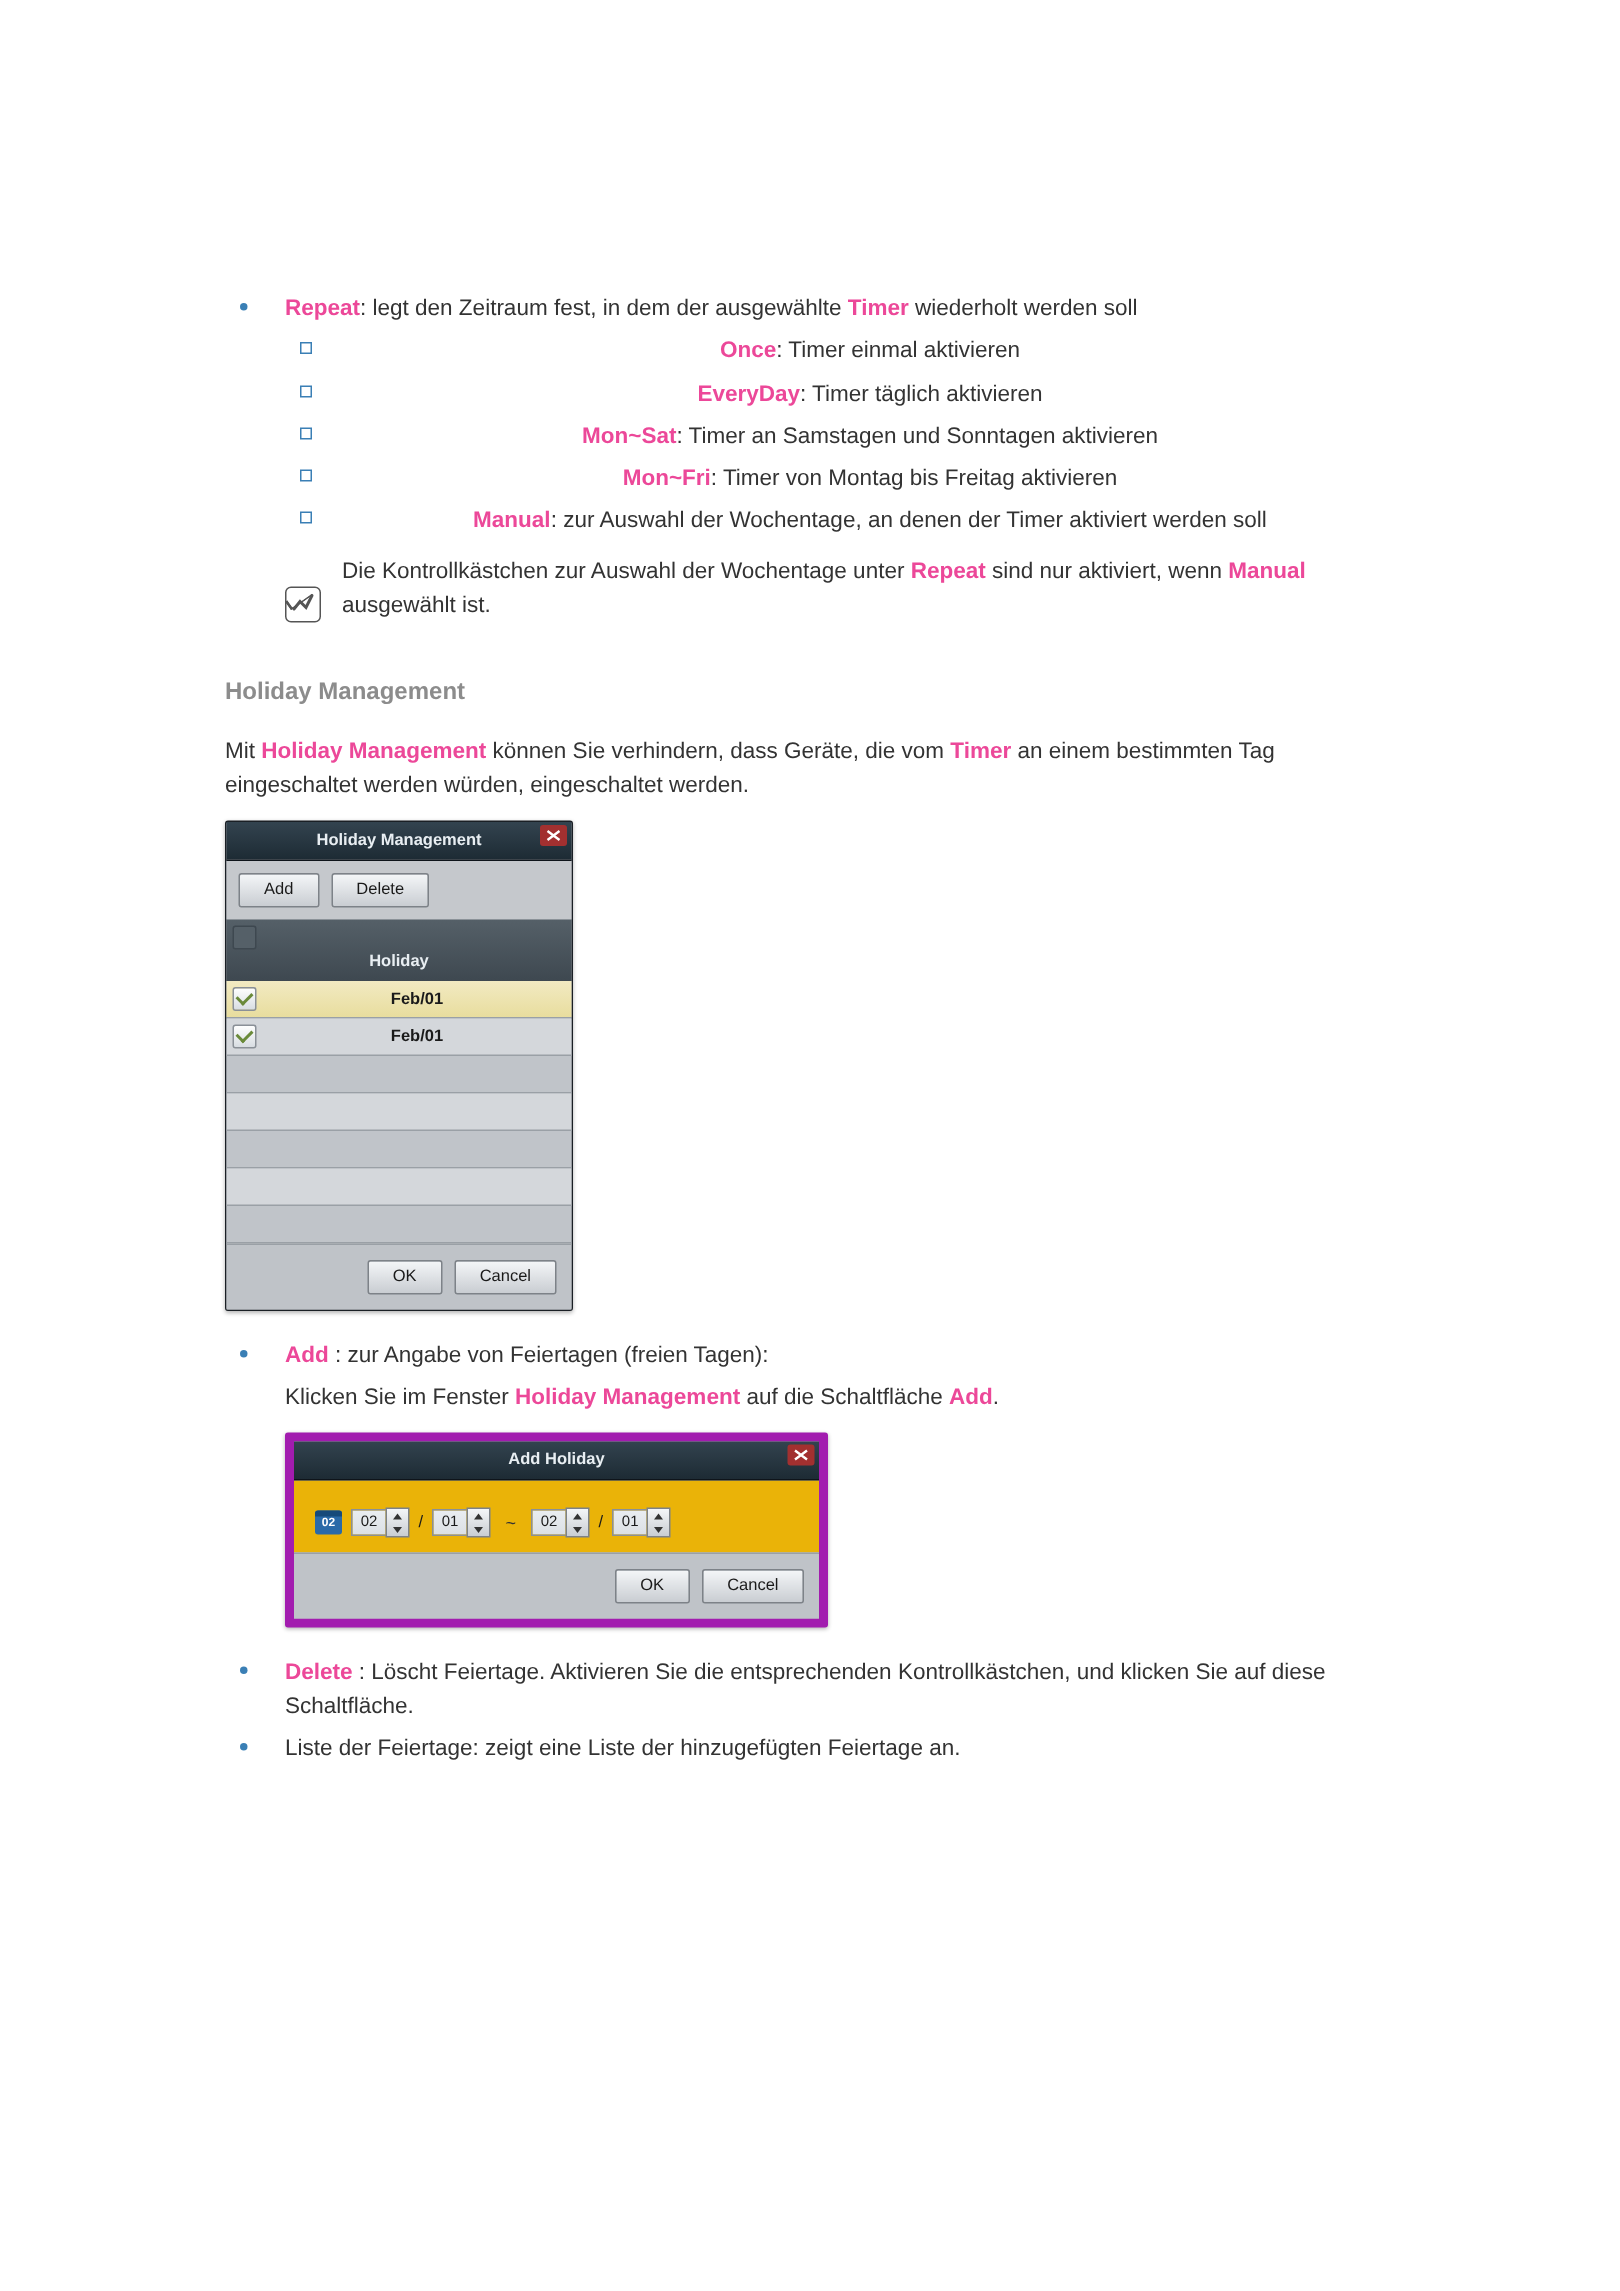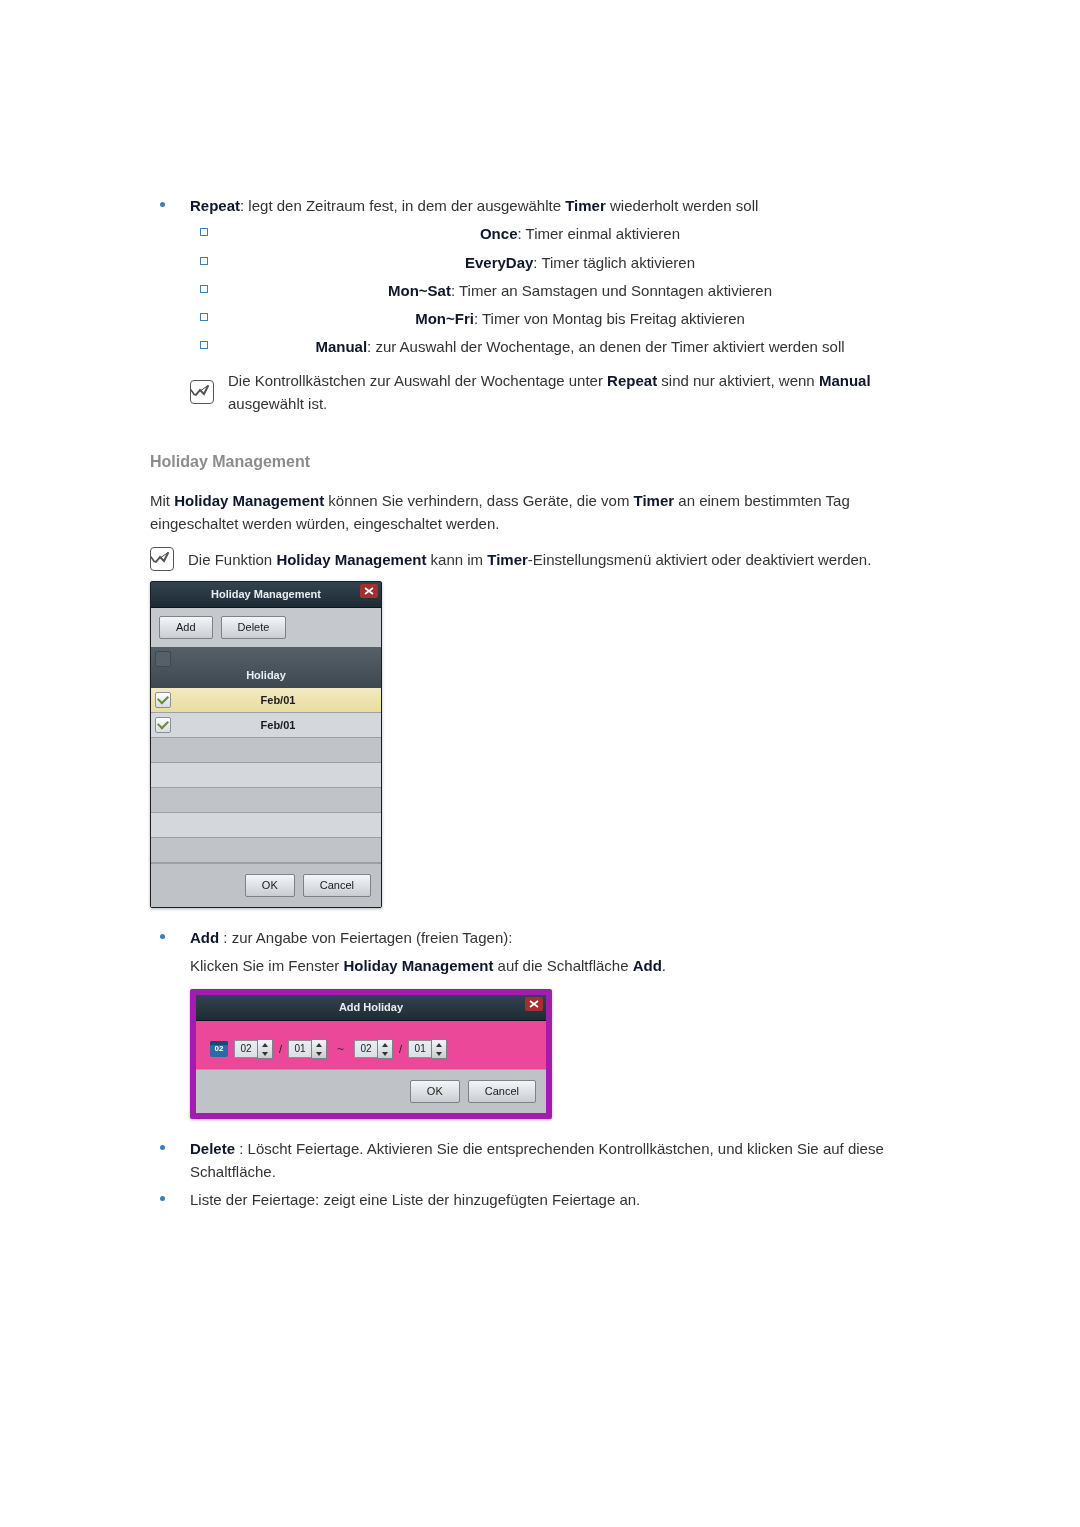--- a/index.html
+++ b/index.html
@@ -5,23 +5,23 @@
   html,body{margin:0;padding:0;background:#fff;color:#333;
     font-family:Arial,Helvetica,sans-serif;font-size:15px;line-height:1.55;}
   .page{width:1080px;min-height:1527px;box-sizing:border-box;
     padding:190px 150px 100px 150px;}
   .l1{position:relative;padding-left:40px;margin:4px 0;}
   .l1::before{content:"";position:absolute;left:10px;top:8px;width:5px;height:5px;
     background:#3a7fb5;border-radius:50%;}
   .l2{position:relative;padding-left:80px;margin:5px 0;text-align:center;}
   .l2::before{content:"";position:absolute;left:50px;top:6px;width:6px;height:6px;
     border:1px solid #3a7fb5;}
-  .b{font-weight:bold;color:#0f172a;}
+  .b{font-weight:bold;color:#ec4899;}
   .secTitle{color:#8c8c8c;font-weight:bold;margin:35px 0 14px 0;font-size:16px;}
-  .noteRow{display:flex;align-items:center;margin:10px 0 10px 40px;}
+  .noteRow{display:flex;align-items:flex-end;margin:10px 0 10px 40px;}
   .noteRow.wide{margin-left:0;}
   .noteIcon{width:22px;height:22px;border:1px solid #555;border-radius:4px;
     flex:0 0 22px;margin-right:14px;position:relative;background:#fff;}
   .noteIcon::before{content:"";position:absolute;left:3px;top:11px;width:16px;height:10px;
     border-left:2.5px solid #555;border-bottom:2.5px solid #555;
     transform:rotate(-35deg) scaleY(0.6);transform-origin:left bottom;border-radius:0 0 0 2px;
     top:3px;}
   .noteIcon svg{position:absolute;left:2px;top:2px;}
   .noteTxt{flex:1;}
   p.para{margin:6px 0 12px 0;}
@@ -57,21 +57,21 @@
     border-left:2px solid #6a8a3a;border-bottom:2px solid #6a8a3a;transform:rotate(-45deg);}
   .chkHead{width:14px;height:14px;background:#556068;border:1px solid #3e4850;
     border-radius:2px;}
   .dlgFoot{display:flex;justify-content:flex-end;gap:8px;padding:10px;
     background:#bfc3c8;border-top:1px solid #9aa0a6;}
   
   .dlg2{width:350px;margin:8px 0 18px 40px;background:#bcc0c5;
     border:6px solid #a21caf;border-radius:2px;font-size:11px;color:#1a1a1a;
     box-shadow:0 1px 3px rgba(0,0,0,.3);}
   .dlg2Body{padding:18px 14px 10px 14px;display:flex;align-items:center;
-    gap:6px;background:#ec4899;}
+    gap:6px;background:#eab308;}
   .calIco{width:18px;height:16px;background:#2a6aa8;border-radius:2px;
     position:relative;display:flex;align-items:center;justify-content:center;}
   .calIco::before{content:"";position:absolute;top:0;left:0;right:0;height:4px;
     background:#164a7a;border-radius:2px 2px 0 0;}
   .calIco span{color:#fff;font-size:8px;font-weight:bold;position:relative;z-index:1;}
   .spinBox{display:flex;align-items:center;}
   .spinFld{width:22px;height:16px;background:linear-gradient(#e9edf1,#dce0e4);
     border:1px solid #8a9097;border-right:none;font-size:10px;text-align:center;
     line-height:16px;}
   .spinBtns{width:14px;height:18px;background:linear-gradient(#f4f6f8,#c9cdd2);
@@ -118,30 +118,20 @@
     <div class="noteTxt">
       <span>Die Kontrollkästchen zur Auswahl der Wochentage unter </span><span class="b">Repeat</span><span> sind nur aktiviert, wenn </span><span class="b">Manual</span><span> ausgewählt ist.</span>
     </div>
   </div>
 
   <div class="secTitle">Holiday Management</div>
   <p class="para">
     <span>Mit </span><span class="b">Holiday Management</span><span> können Sie verhindern, dass Geräte, die vom </span><span class="b">Timer</span><span> an einem bestimmten Tag eingeschaltet werden würden, eingeschaltet werden.</span>
   </p>
 
-  <div class="noteRow wide">
-    <div class="noteIcon">
-      <svg width="18" height="18" viewBox="0 0 18 18">
-          <path d="M3 12 L7 7 L11 11 L15 3" stroke="#555" stroke-width="2" fill="none" stroke-linecap="round"></path>
-        </svg>
-    </div>
-    <div class="noteTxt">
-      <span>Die Funktion </span><span class="b">Holiday Management</span><span> kann im </span><span class="b">Timer</span><span>-Einstellungsmenü aktiviert oder deaktiviert werden.</span>
-    </div>
-  </div>
 
   <div class="dlg">
     <div class="dlgTitle">
       <span>Holiday Management</span>
       <div class="dlgClose">
         <svg width="10" height="8" viewBox="0 0 10 8">
             <path d="M1 1 L9 7 M9 1 L1 7" stroke="#fff" stroke-width="1.6"></path>
           </svg>
       </div>
     </div>

